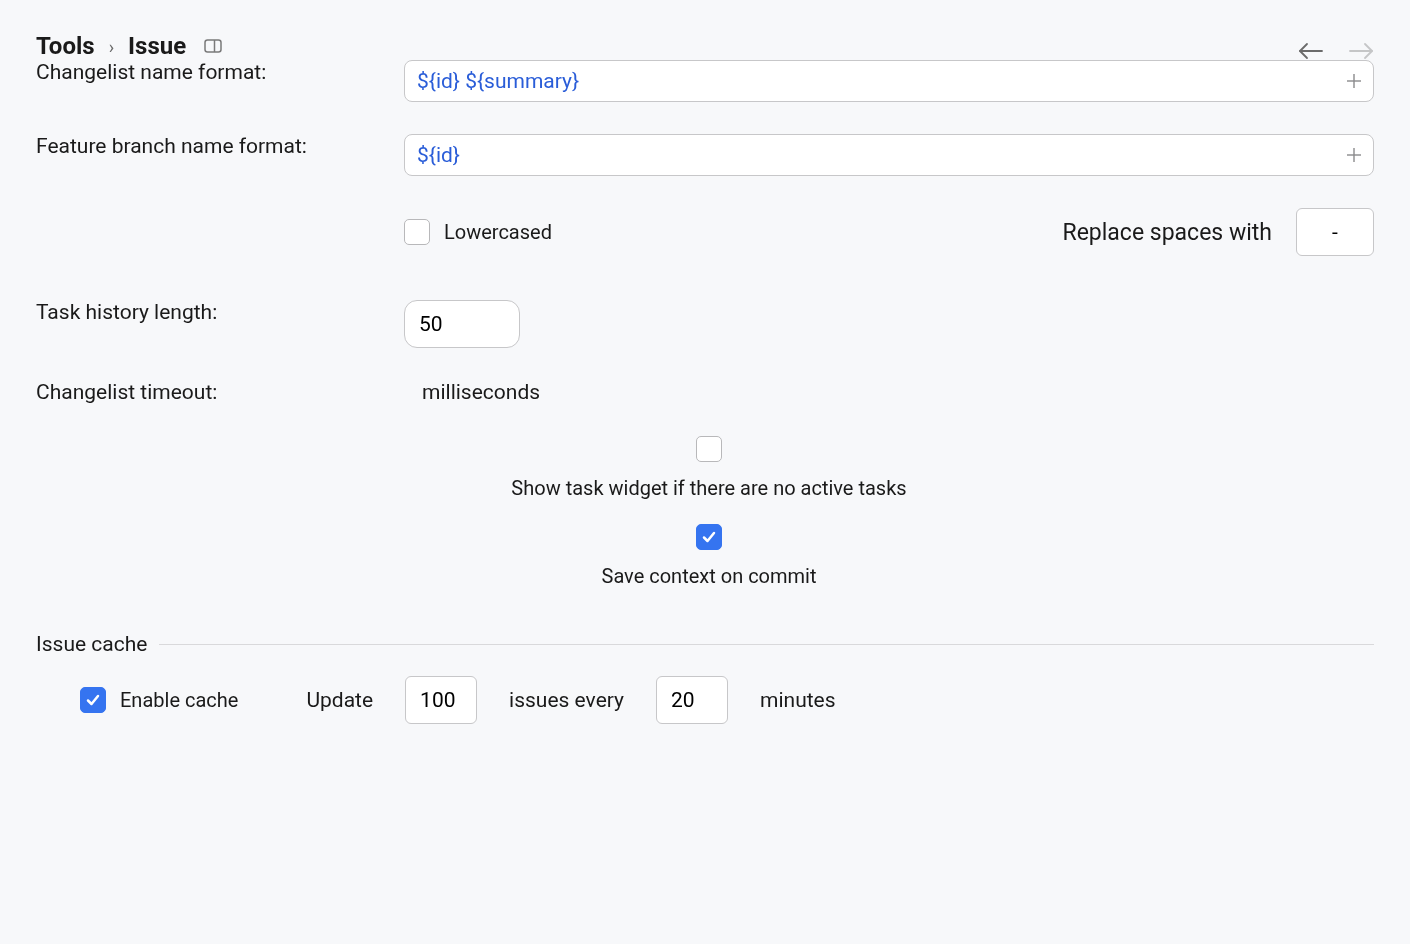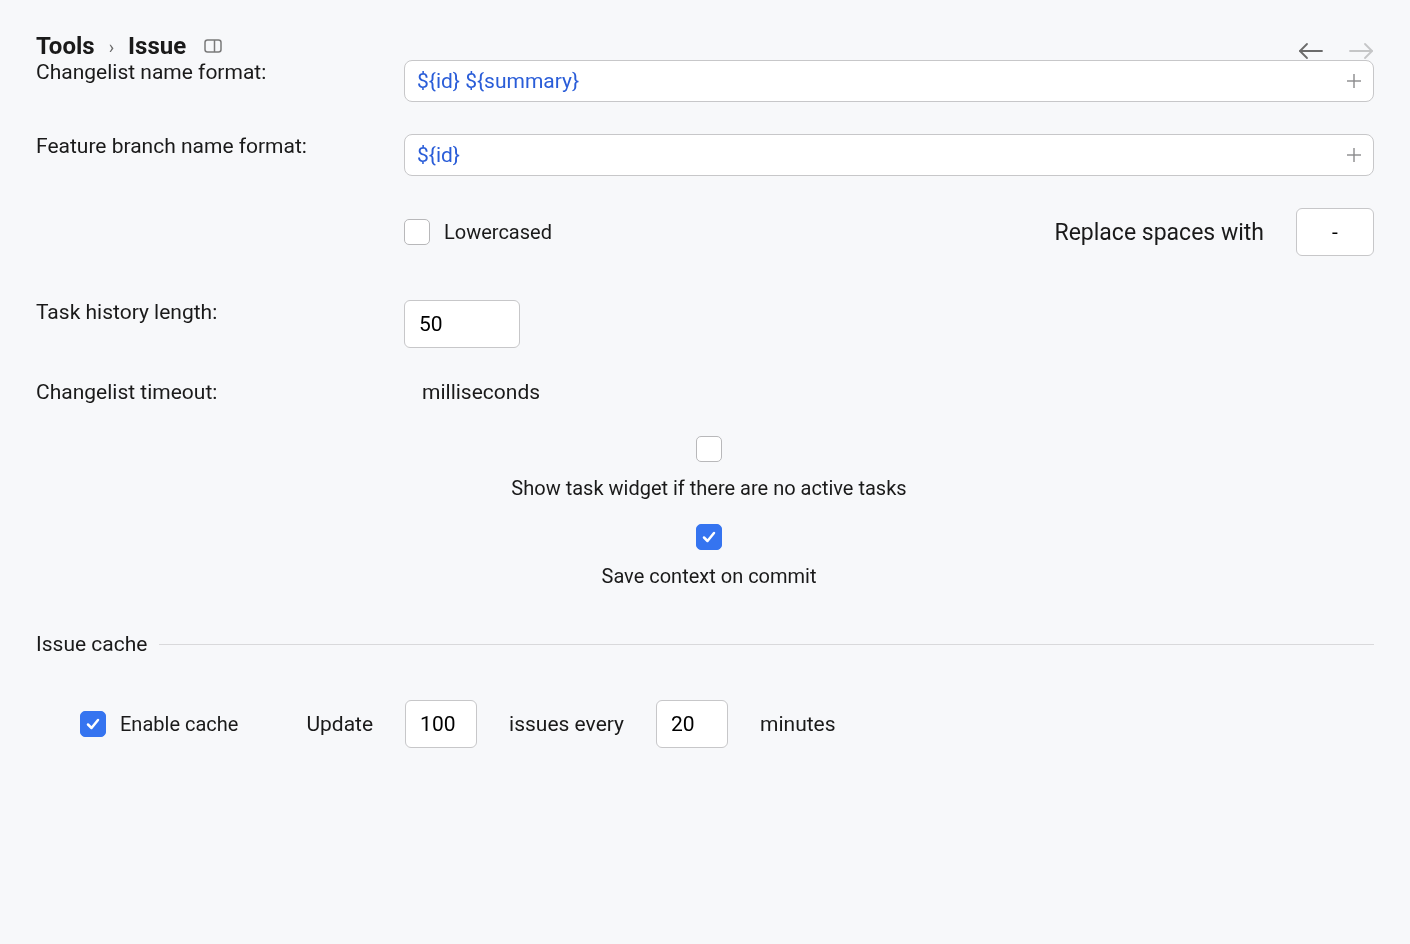--- a/index.html
+++ b/index.html
@@ -86,21 +86,21 @@
       transform: translateY(-50%);
       cursor: pointer;
       display: inline-flex;
       padding: 4px;
     }
     .options-row {
       display: flex;
       align-items: center;
       margin-left: 368px;
       margin-bottom: 44px;
-      gap: 12px;
+      gap: 4px;
     }
     .checkbox-wrap {
       display: flex;
       align-items: center;
       gap: 14px;
       cursor: pointer;
     }
     .checkbox {
       width: 26px;
       height: 26px;
@@ -140,40 +140,41 @@
       text-align: left;
     }
     .small-input.center {
       text-align: center;
     }
     .replace-input {
       width: 78px;
     }
     .num-input {
       width: 116px;
+      border-radius: 13px;
     }
     .unit-label {
       margin-left: 18px;
       font-size: 21px;
     }
     .standalone-check {
       margin-bottom: 24px;
     }
     .standalone-check .checkbox-wrap {
       margin-left: 8px;
       flex-direction: column;
     }
     .section {
       margin-top: 44px;
     }
     .section-title-row {
       display: flex;
       align-items: center;
       gap: 12px;
-      margin-bottom: 44px;
+      margin-bottom: 20px;
     }
     .section-title {
       font-size: 21px;
       color: #1a1a1a;
       white-space: nowrap;
     }
     .section-divider {
       flex: 1;
       height: 1px;
       background: #d9d9db;

